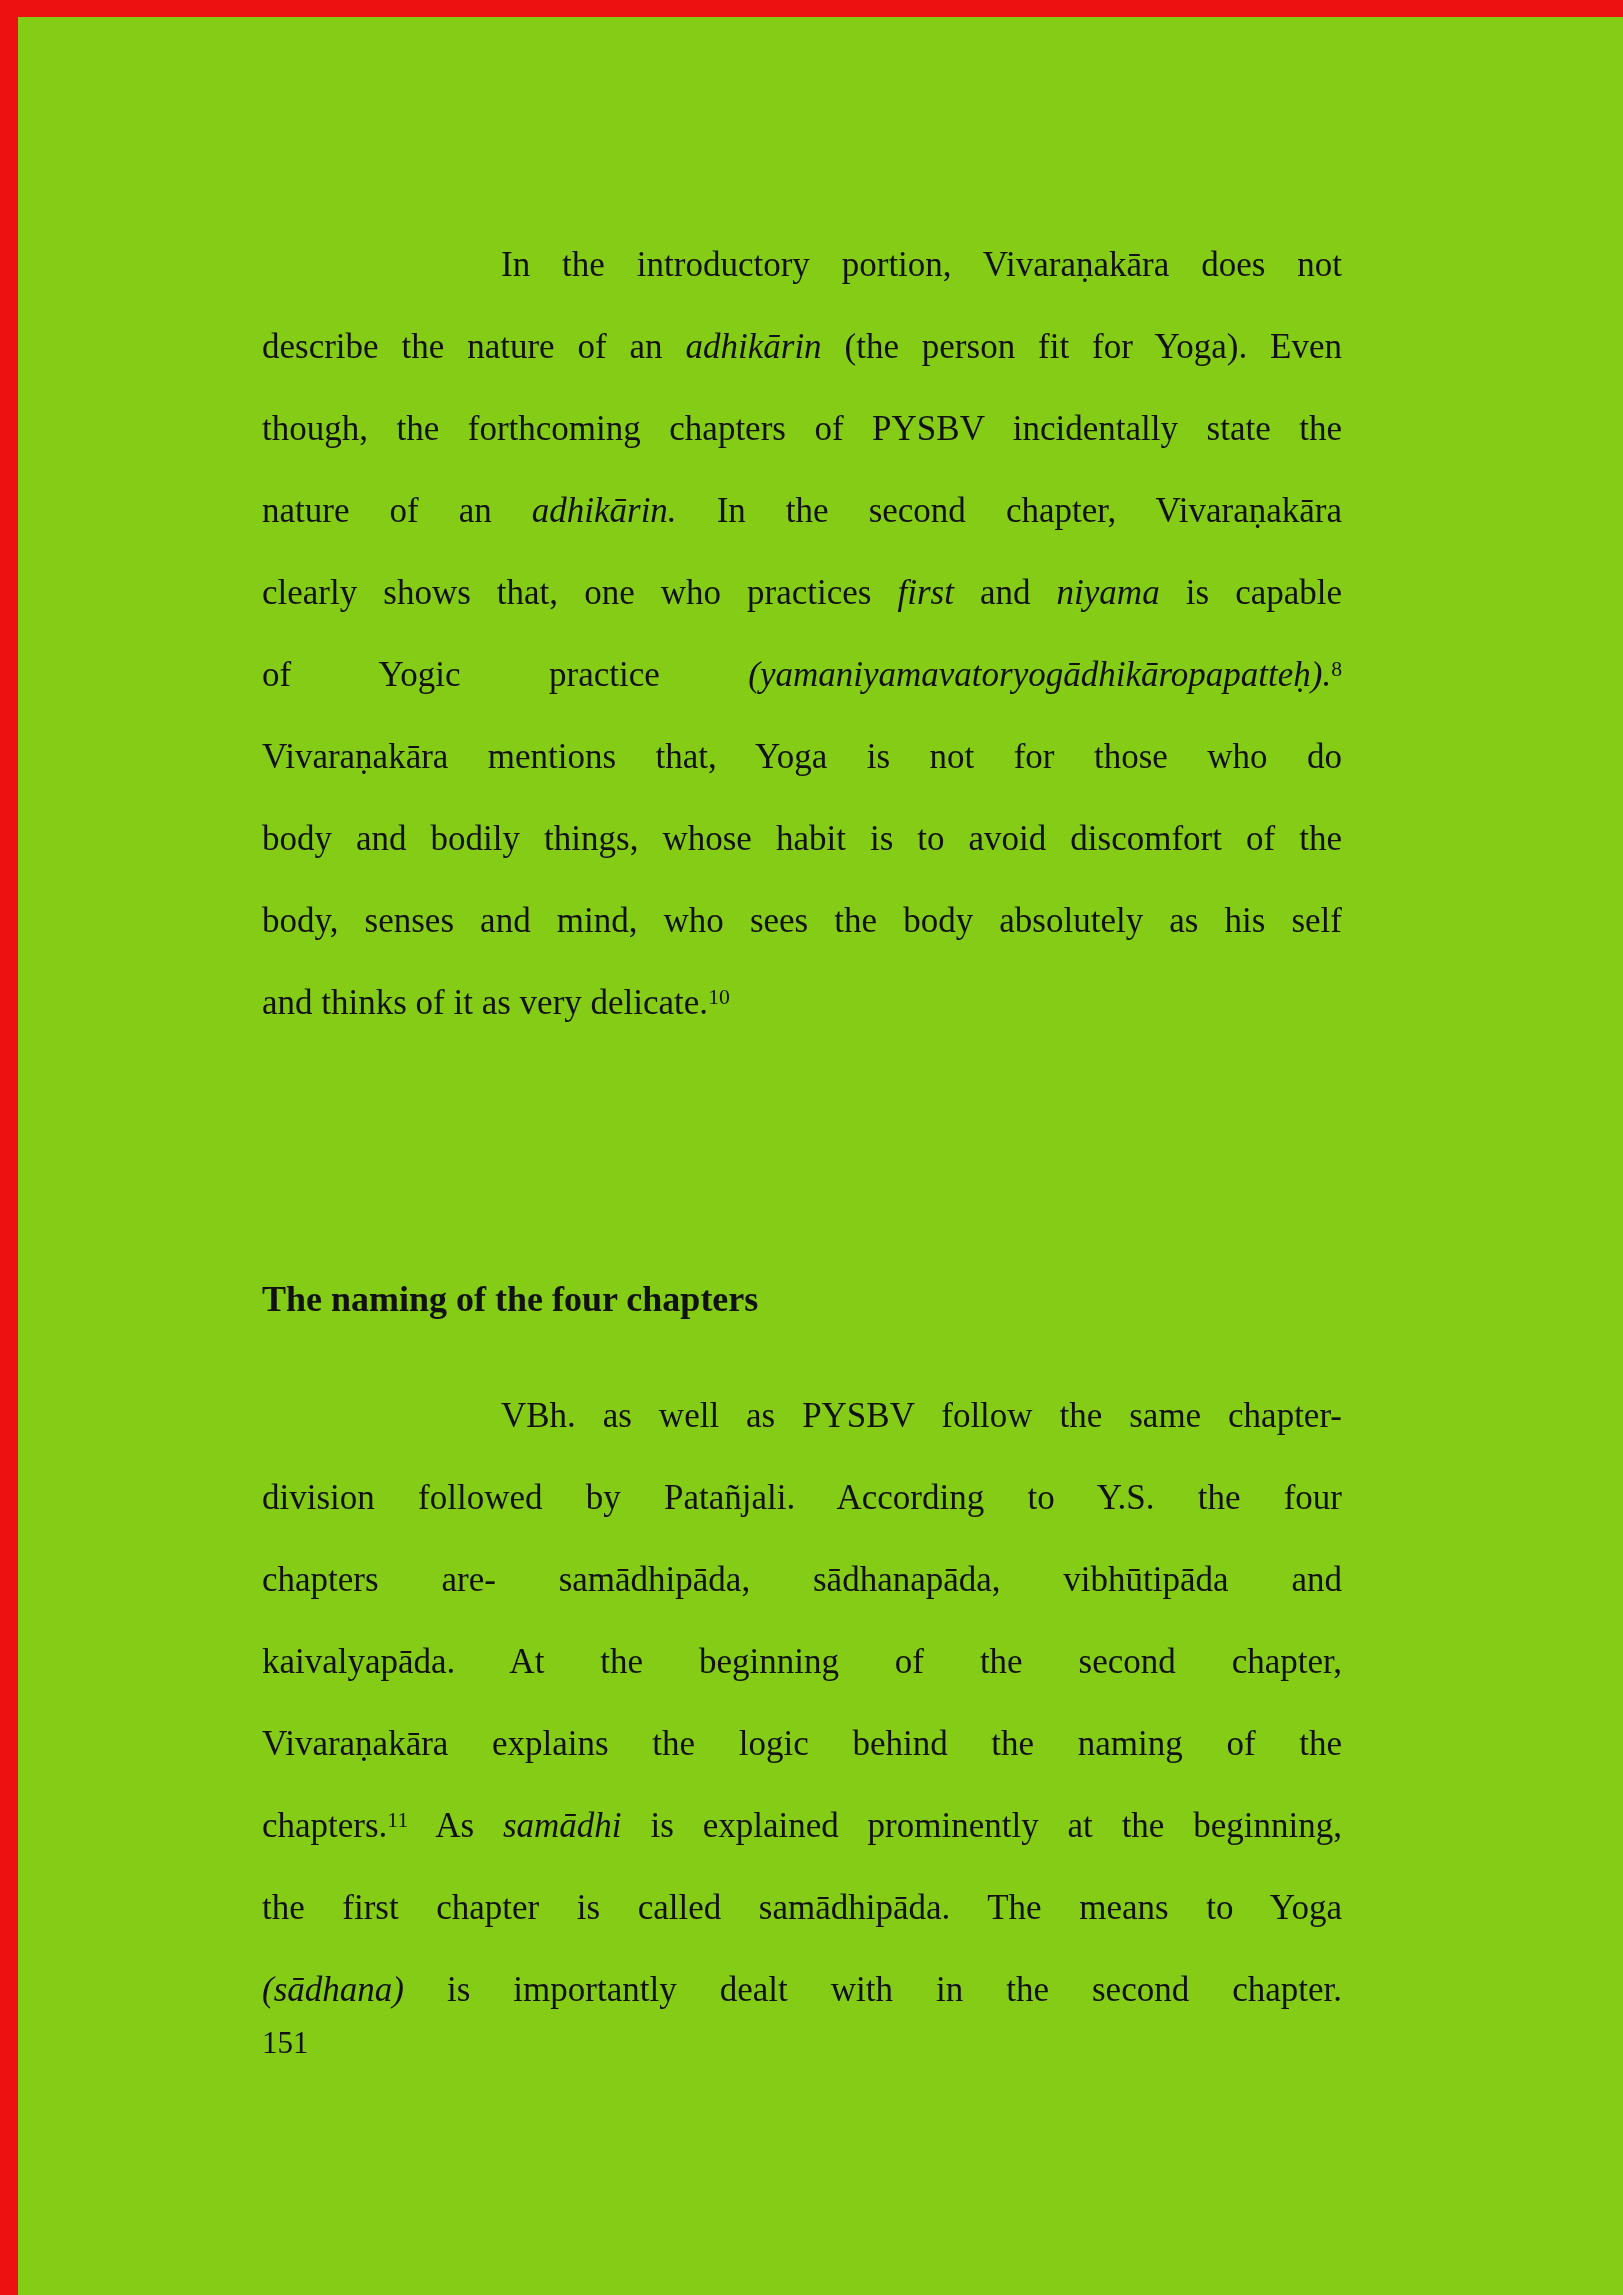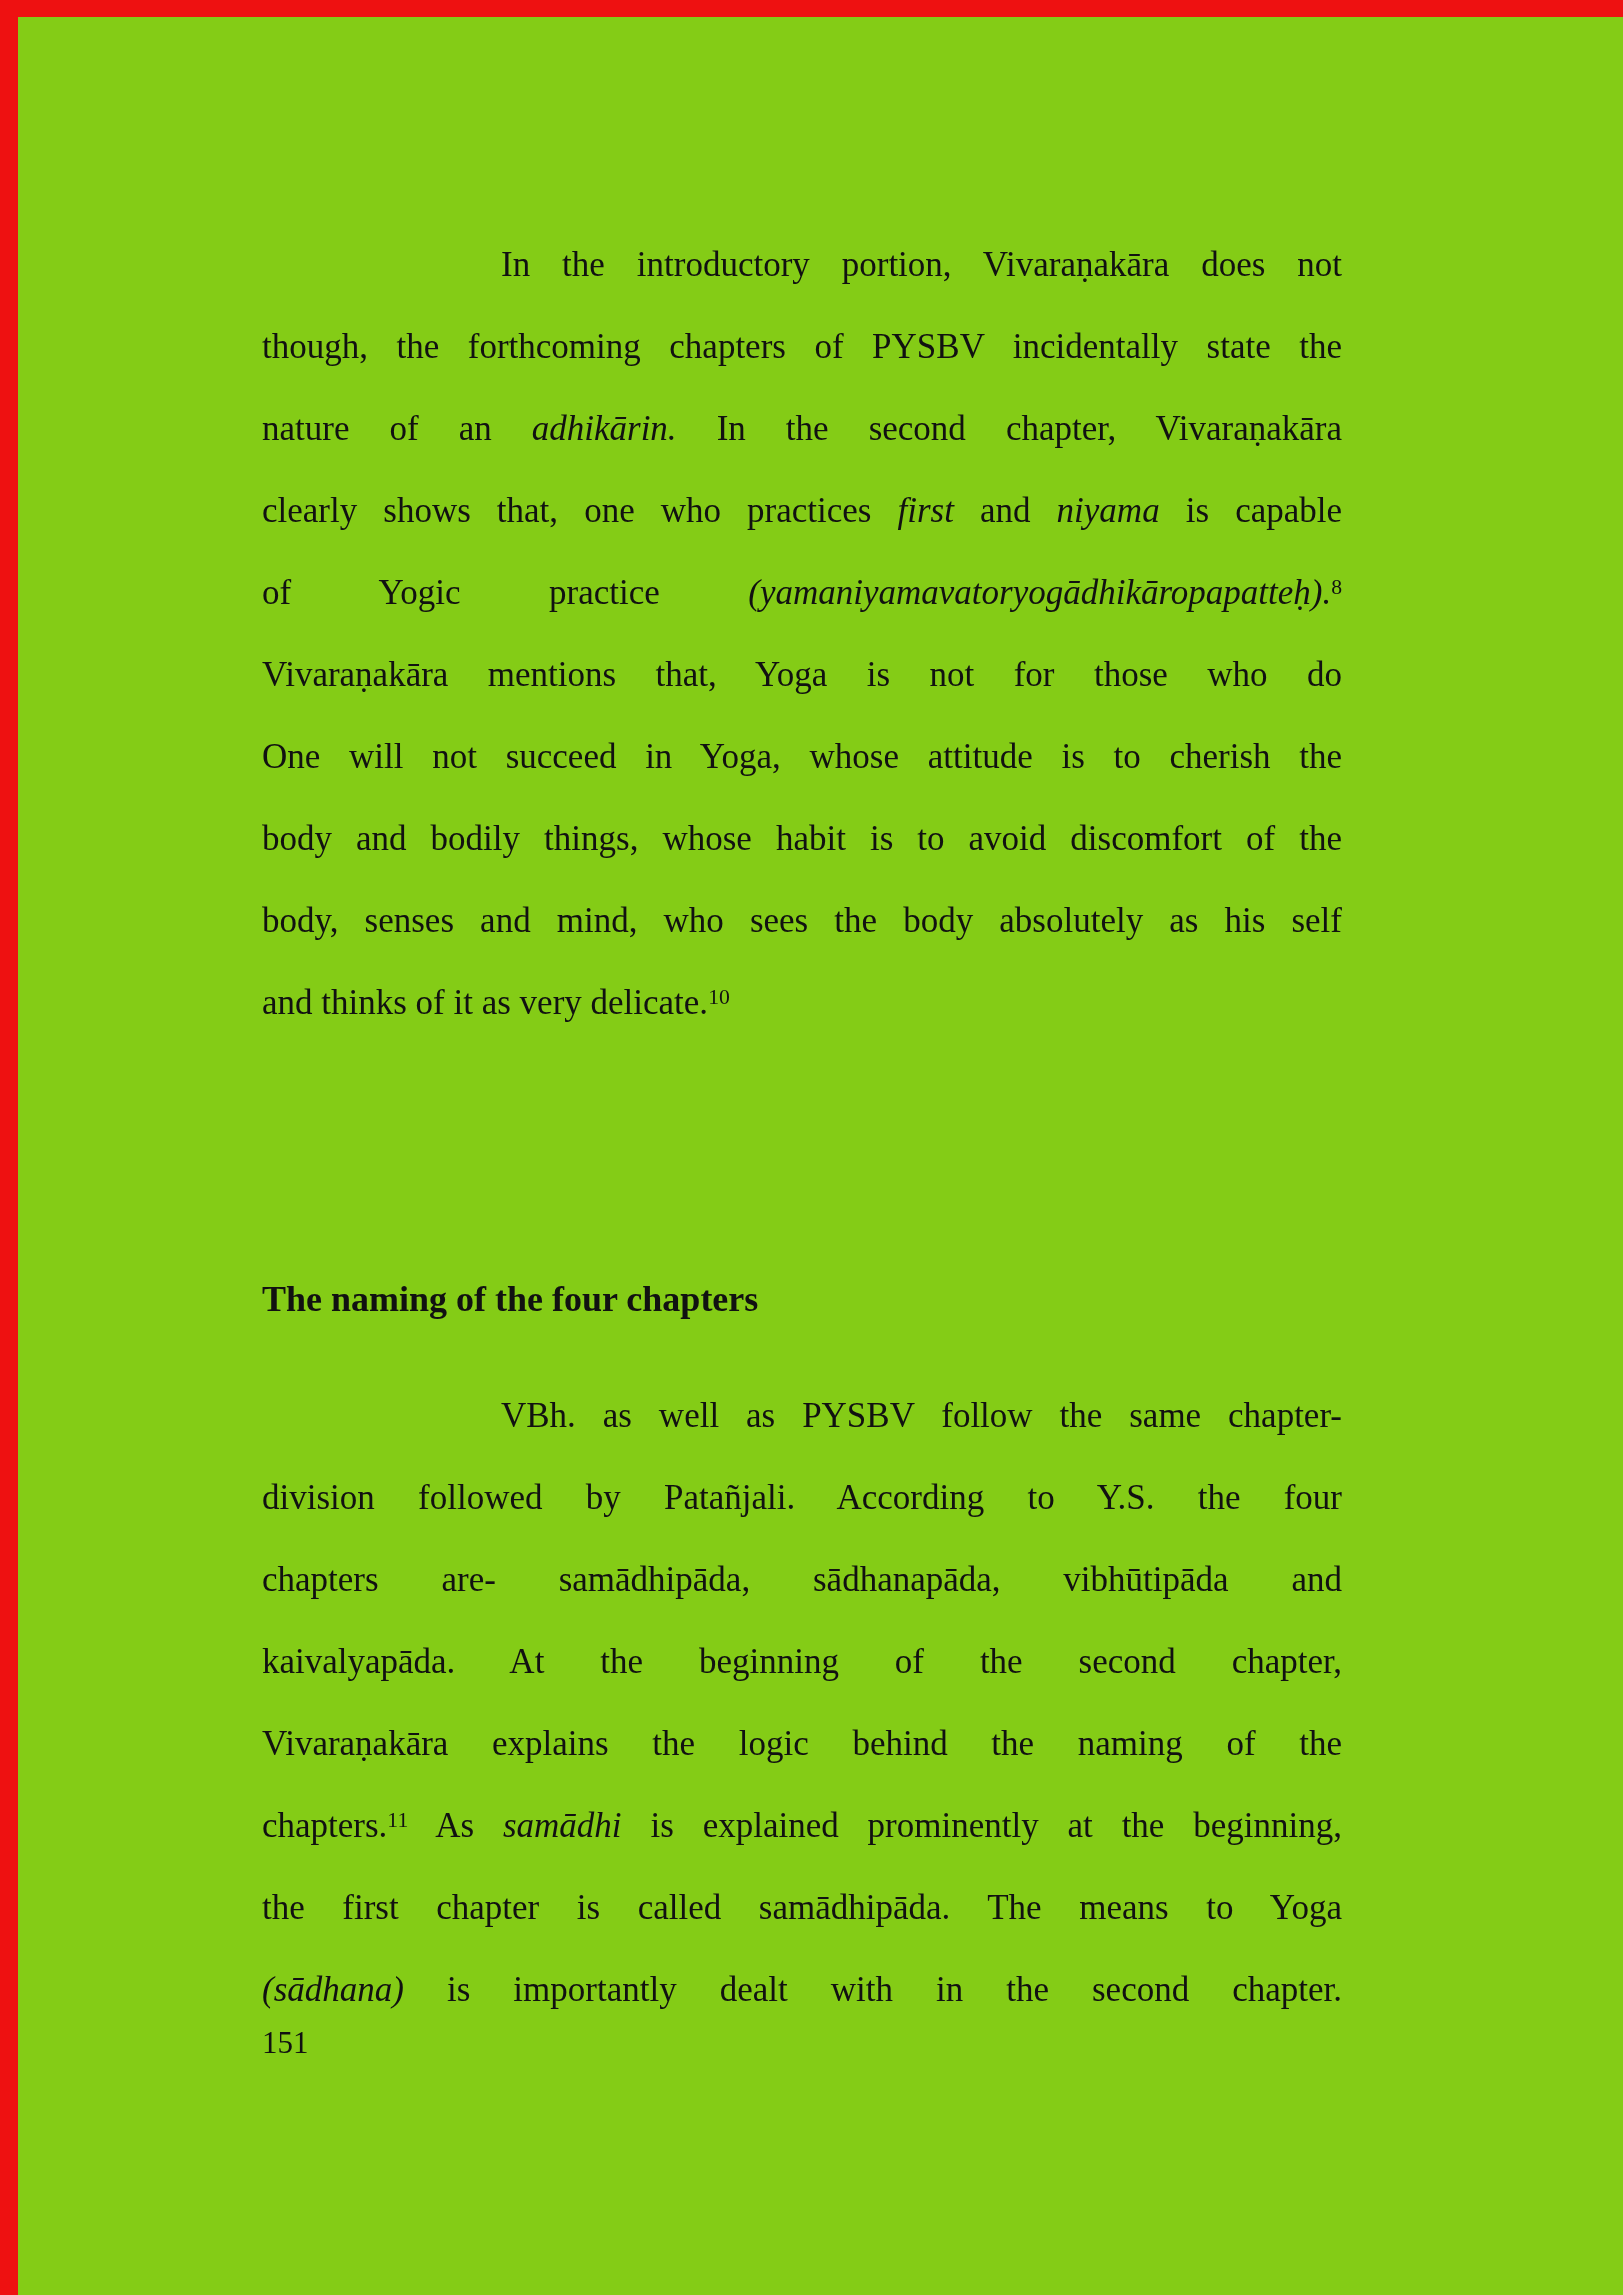--- a/index.html
+++ b/index.html
@@ -48,26 +48,26 @@
 </head>
 <body>
 
 <div class="page">
 
   <div class="edge-left"></div>
   <div class="edge-top"></div>
 
   <div class="textblock" id="para1">
     <div class="line indent"><span>In the introductory portion, Vivaraṇakāra does not</span></div>
+    <div class="line"><span>describe the nature of an </span><span class="it">adhikārin</span><span> (the person fit for Yoga). Even</span></div>
     <div class="line"><span>though, the forthcoming chapters of PYSBV incidentally state the</span></div>
     <div class="line"><span>nature of an </span><span class="it">adhikārin.</span><span> In the second chapter, Vivaraṇakāra</span></div>
     <div class="line"><span>clearly shows that, one who practices </span><span class="it">first</span><span> and </span><span class="it">niyama</span><span> is capable</span></div>
     <div class="line"><span>of Yogic practice </span><span class="it">(yamaniyamavatoryogādhikāropapatteḥ).</span><sup class="fn">8</sup></div>
     <div class="line"><span>Vivaraṇakāra mentions that, Yoga is not for those who do</span></div>
-    <div class="line"><span>One will not succeed in Yoga, whose attitude is to cherish the</span></div>
     <div class="line"><span>body and bodily things, whose habit is to avoid discomfort of the</span></div>
     <div class="line"><span>body, senses and mind, who sees the body absolutely as his self</span></div>
     <div class="line left"><span>and thinks of it as very delicate.</span><sup class="fn">10</sup></div>
   </div>
 
   <div class="textblock" id="heading">
     <div class="line left"><span>The naming of the four chapters</span></div>
   </div>
 
   <div class="textblock" id="para2">

